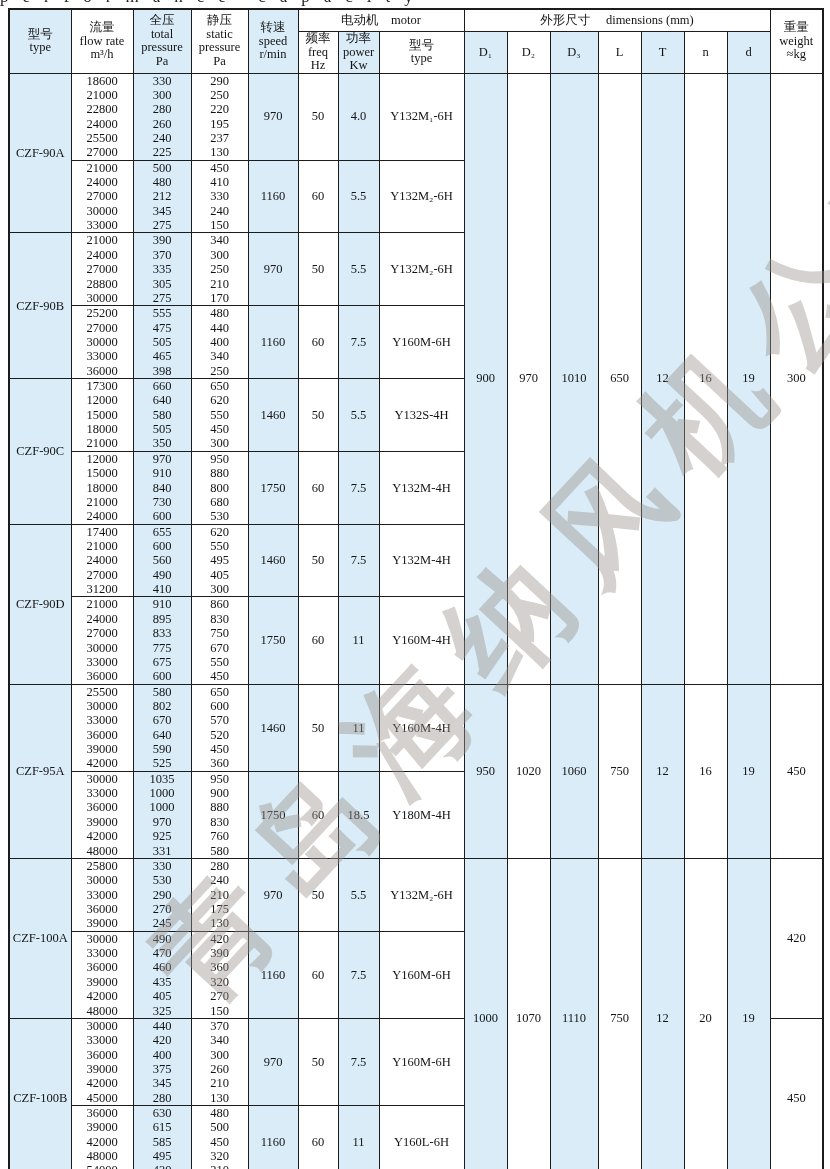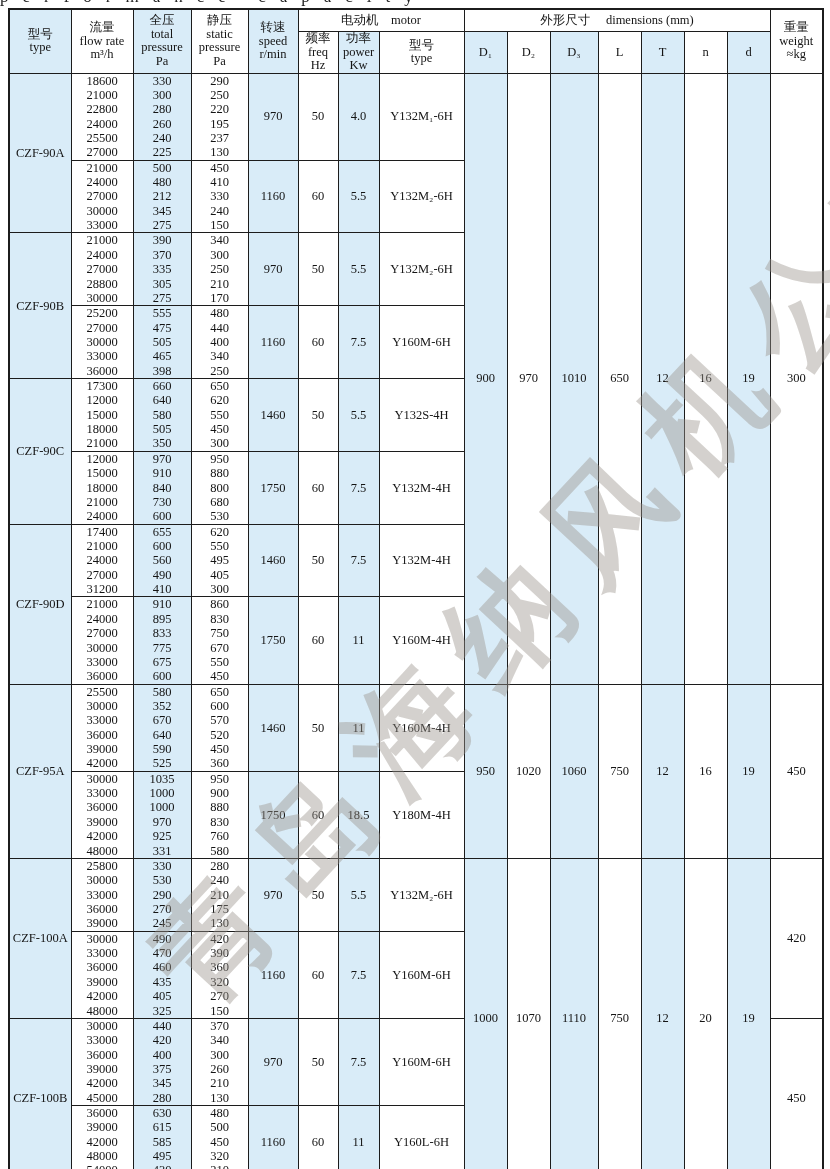--- a/index.html
+++ b/index.html
@@ -365,21 +365,21 @@
         <td class=" stk">
           <div>25500</div>
           <div>30000</div>
           <div>33000</div>
           <div>36000</div>
           <div>39000</div>
           <div>42000</div>
         </td>
         <td class="band stk">
           <div>580</div>
-          <div>352</div>
+          <div>802</div>
           <div>670</div>
           <div>640</div>
           <div>590</div>
           <div>525</div>
         </td>
         <td class=" stk">
           <div>650</div>
           <div>600</div>
           <div>570</div>
           <div>520</div>

